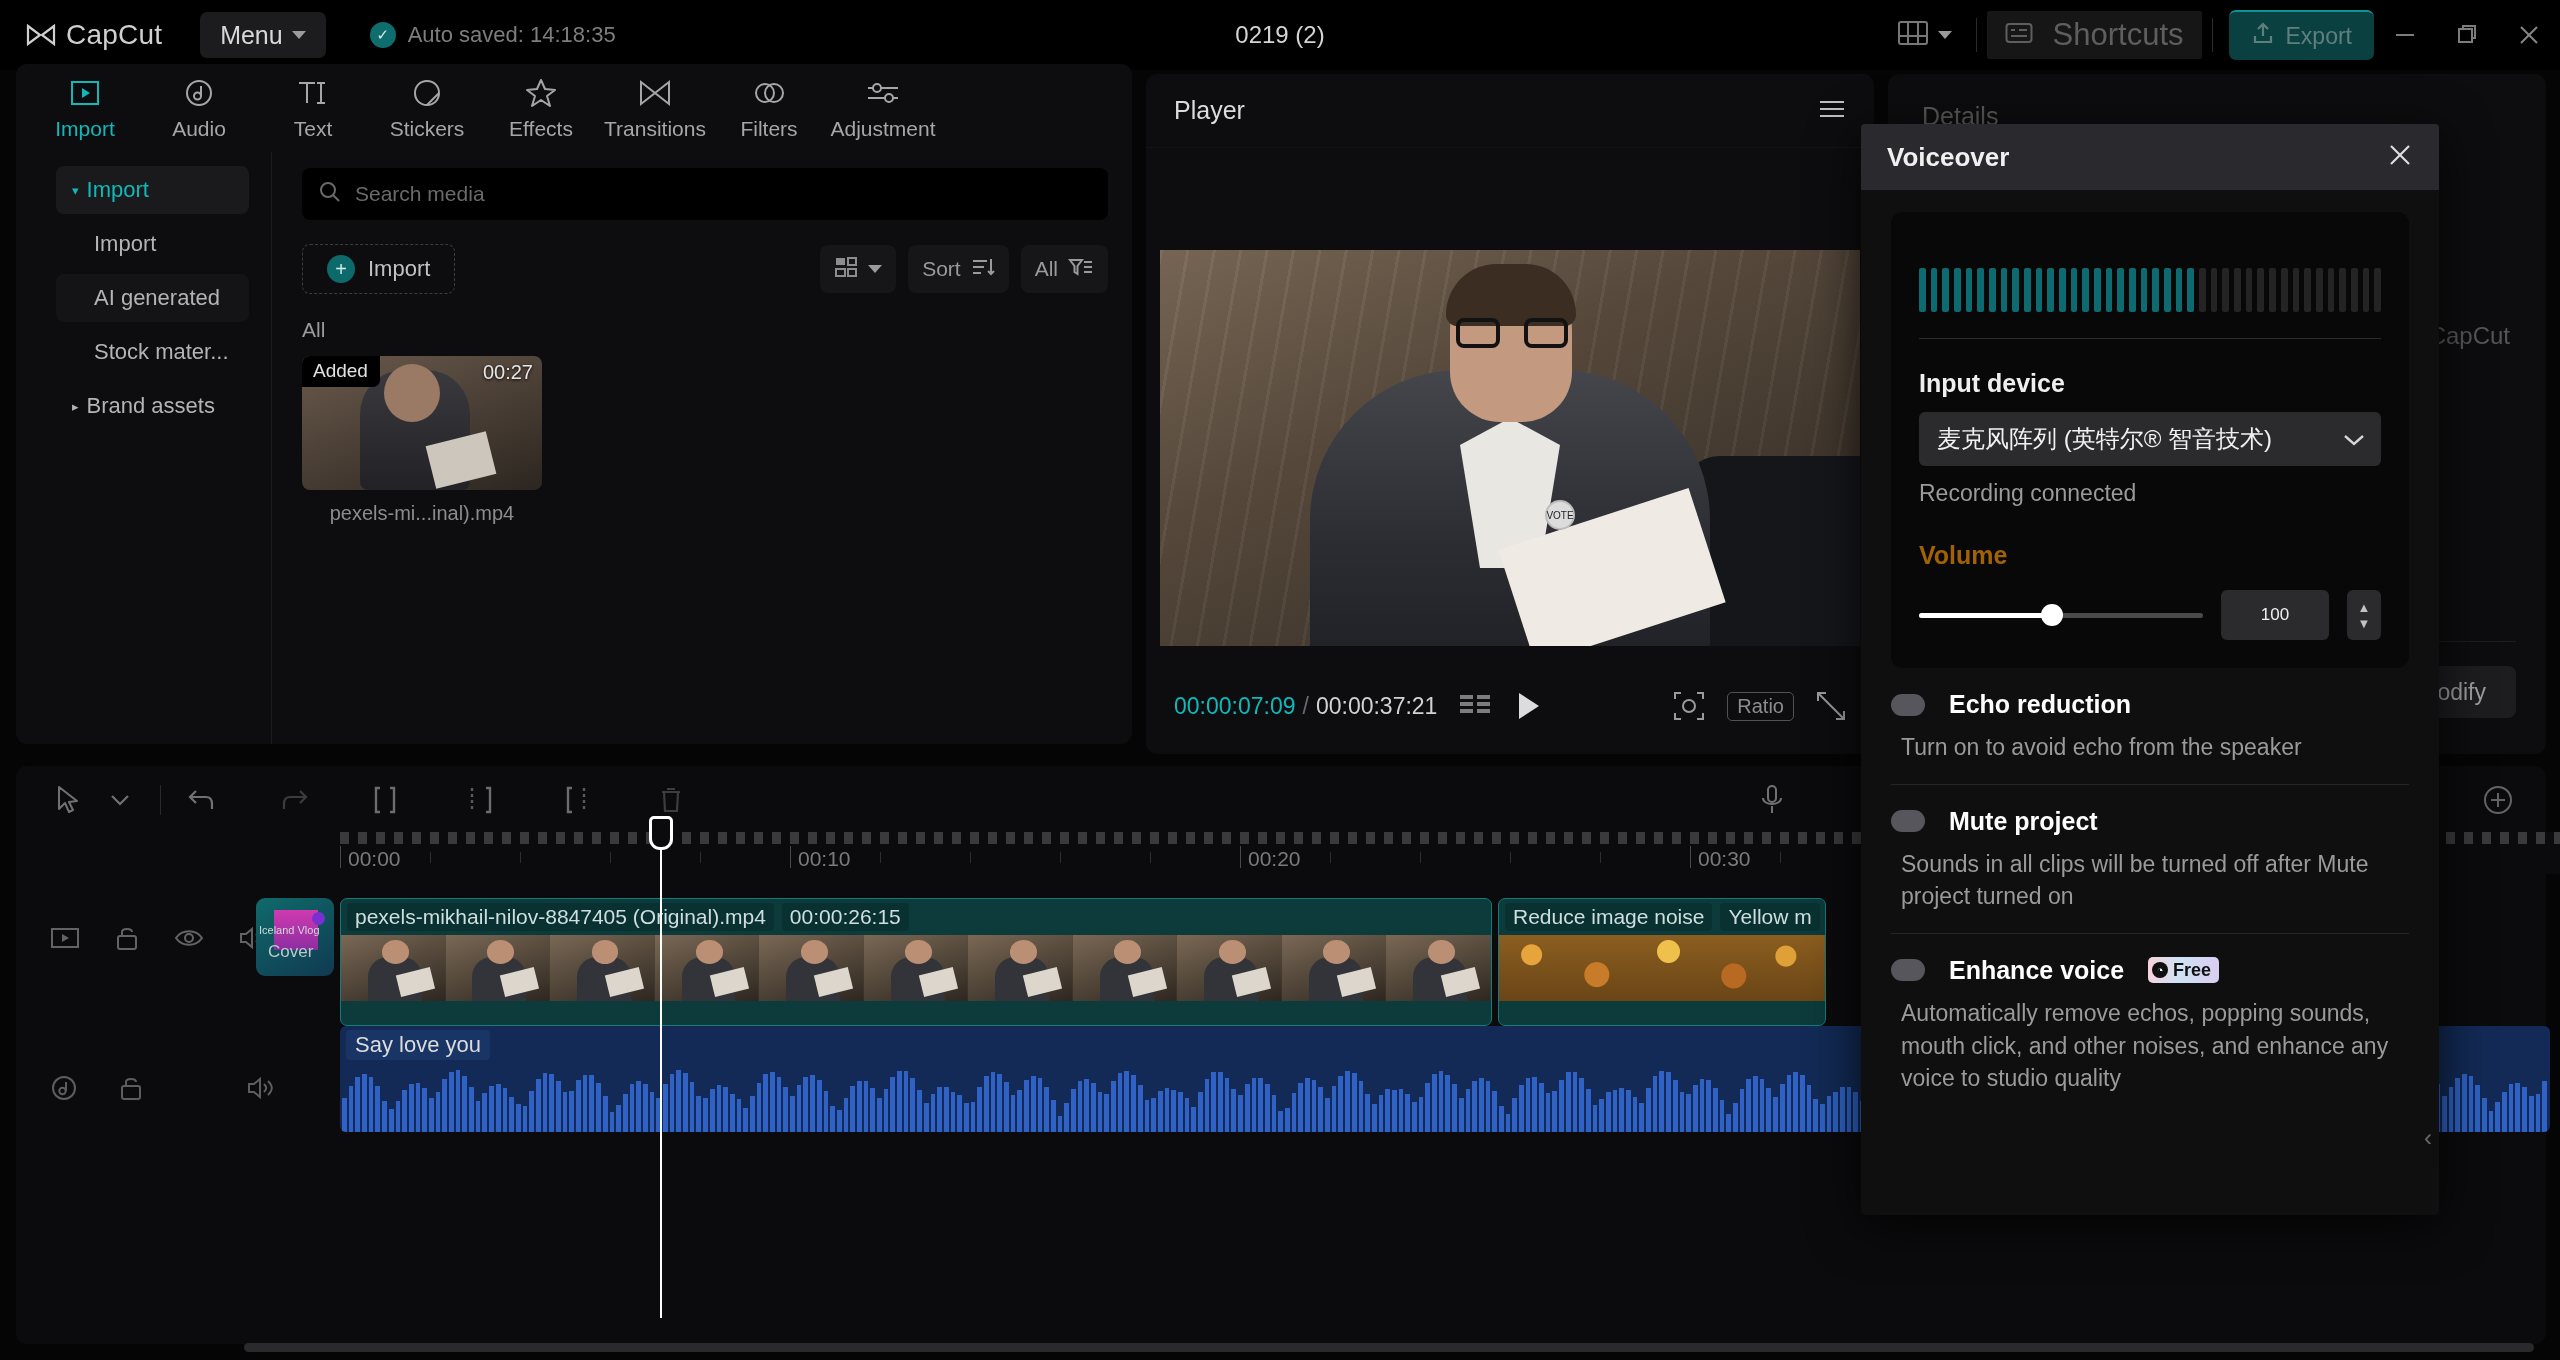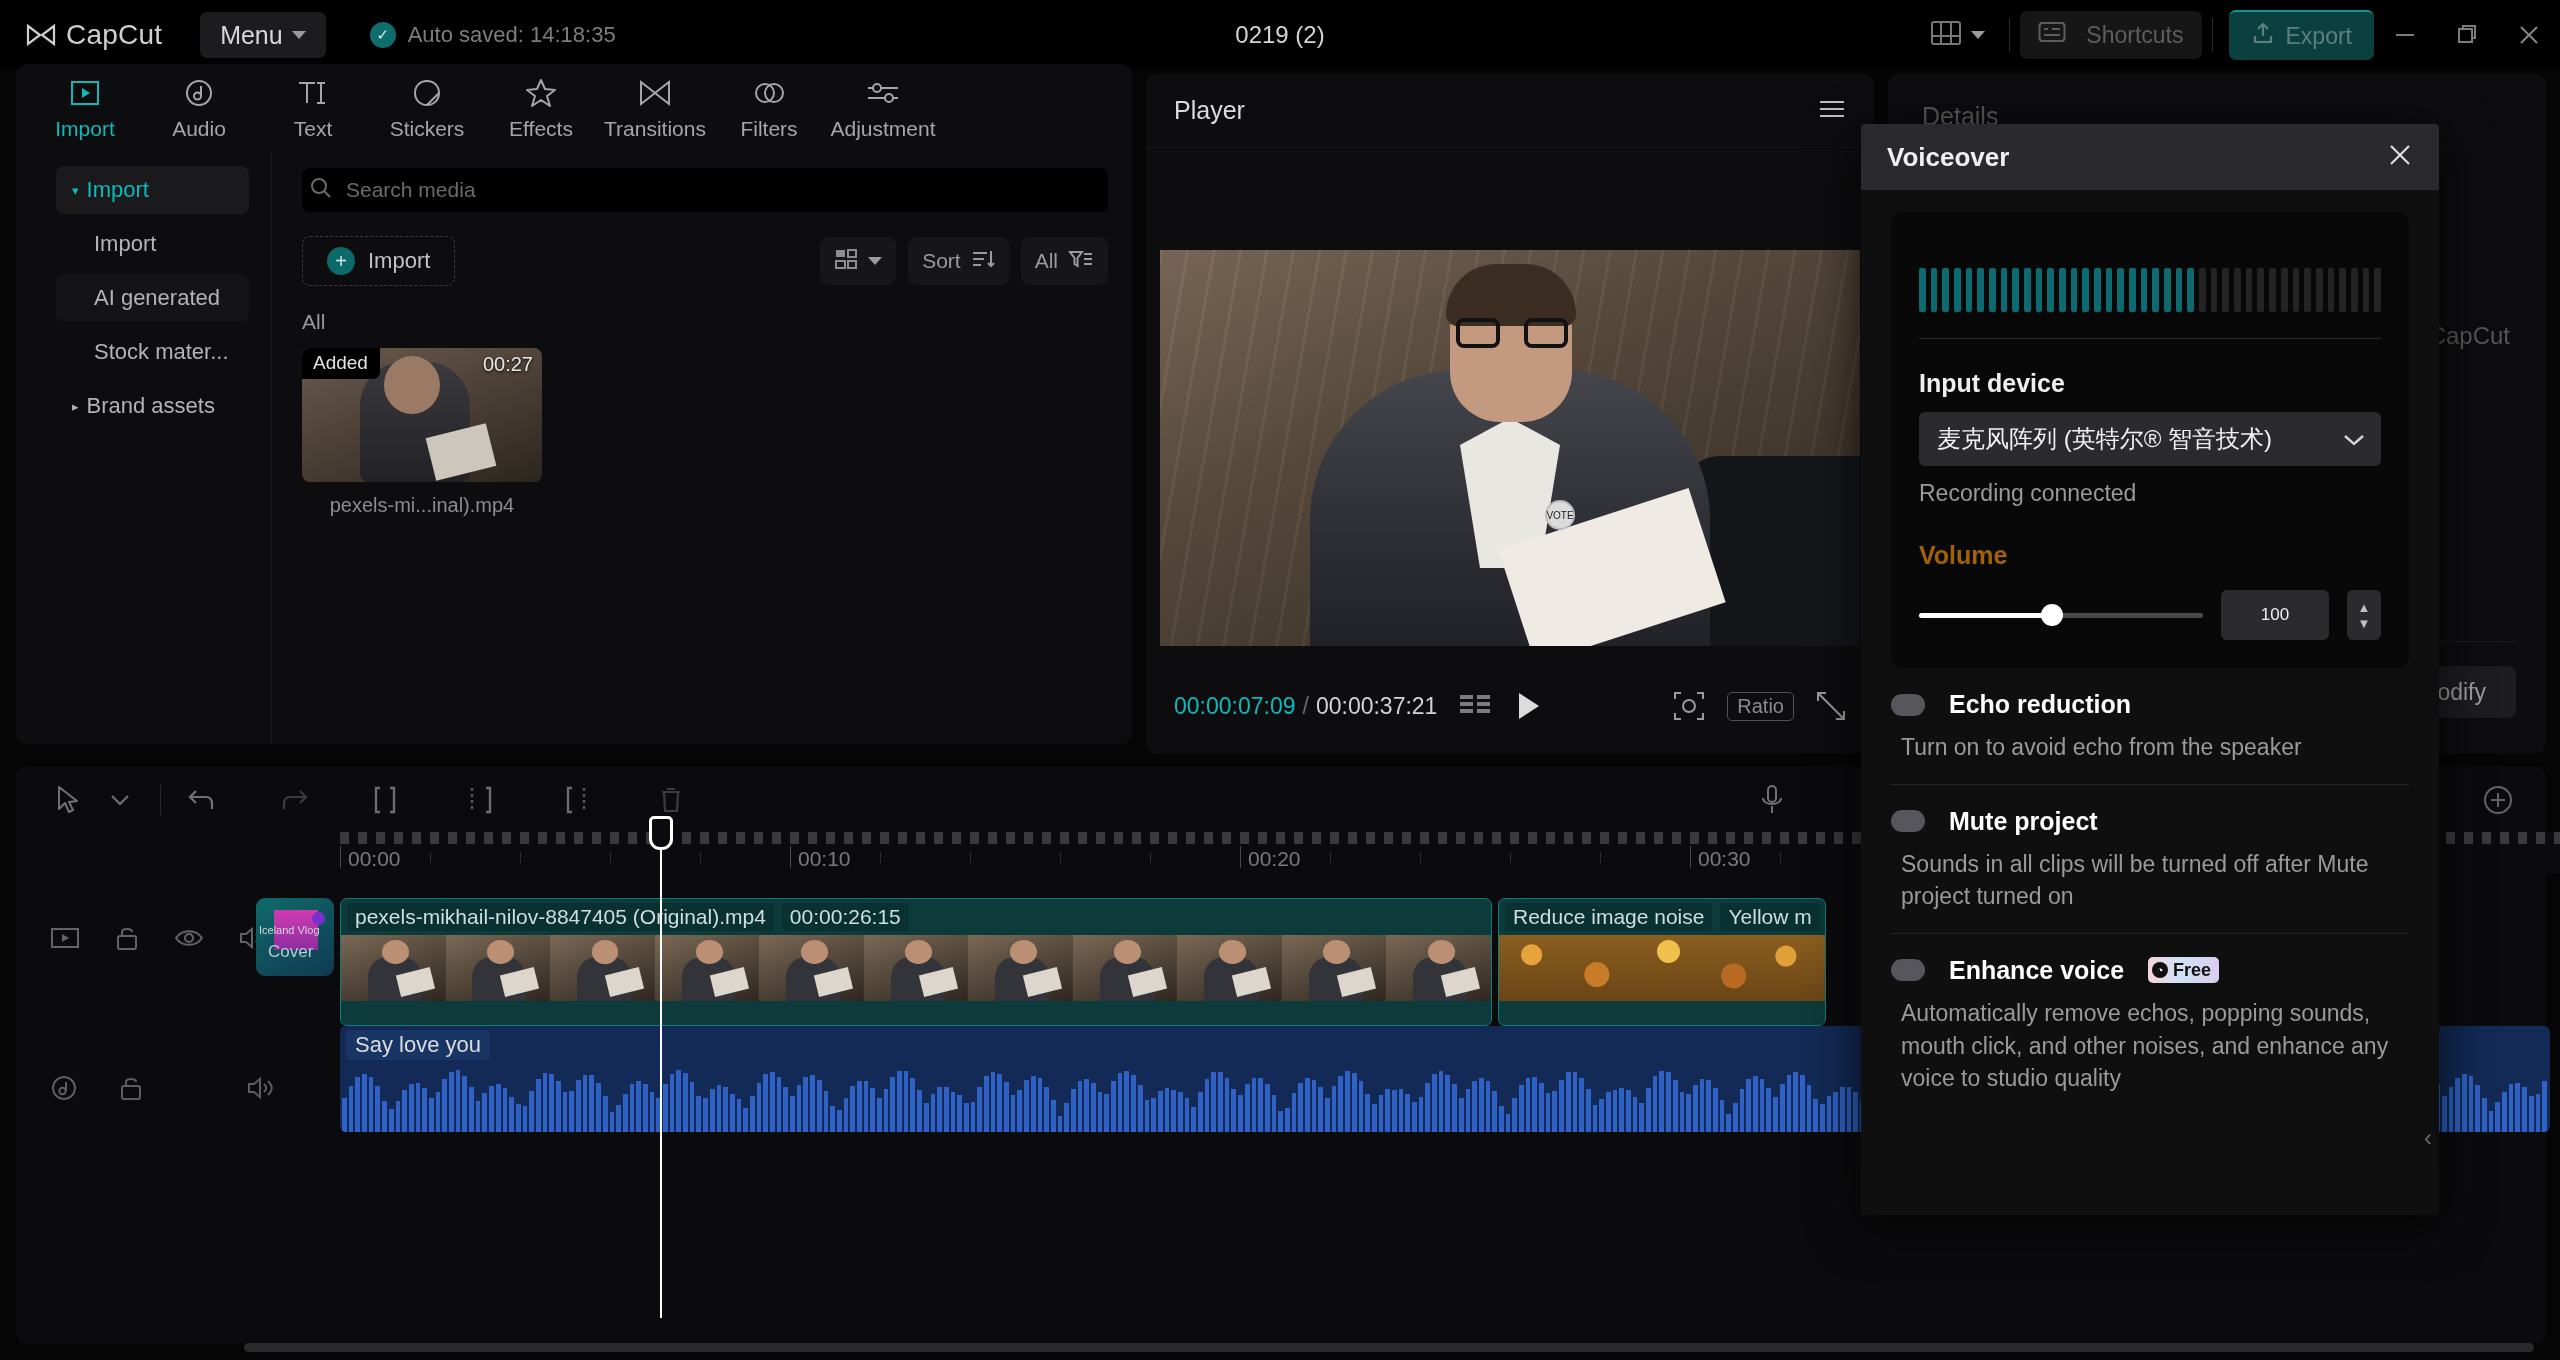--- a/index.html
+++ b/index.html
@@ -36,21 +36,21 @@
   .proj-title {
     position: absolute; left: 0; top: 0; width: 2560px; height: 70px;
     display: flex; align-items: center; justify-content: center;
     font-size: 24px; color: #d4d4d4; pointer-events: none;
   }
   .tb-right { position: absolute; right: 0; top: 0; height: 70px; display: flex; align-items: center; gap: 0; }
   .layout-btn { display: flex; align-items: center; gap: 10px; padding: 0 14px; height: 46px; cursor: pointer; }
   .vsep { width: 1px; height: 34px; background: #2b2b2b; margin: 0 10px; }
   .shortcuts-btn {
     display: flex; align-items: center; gap: 20px; height: 48px; padding: 0 18px;
-    background: #161616; border-radius: 7px; color: #5e5e5e; font-size: 23px; cursor: pointer;
+    background: #161616; border-radius: 2px; color: #5e5e5e; font-size: 31px; cursor: pointer;
   }
   .export-btn {
     display: flex; align-items: center; gap: 11px; height: 50px; padding: 0 22px;
     background: #0b4040; border-top: 2px solid #0d9595; border-radius: 7px;
     color: #5f7f7f; font-size: 23px; cursor: pointer; margin-left: 6px;
   }
   .wbtn { width: 62px; height: 70px; display: flex; align-items: center; justify-content: center; cursor: pointer; }
   .wbtn svg { opacity: .62; }
 
   
@@ -73,22 +73,22 @@
     display: flex; align-items: center; padding-left: 16px;
     font-size: 22px; color: #b4b4b4; cursor: pointer;
   }
   .subitem.sel { background: #1a1a1c; color: #0fb9b9; }
   .subitem .caret { margin-right: 8px; font-size: 13px; display: inline-block; }
   .subitem.plain { background: transparent; }
   .subitem.boxed { background: #141416; }
   .divider-v { width: 1px; background: #1a1a1c; }
   .medialib { flex: 1; padding: 16px 24px 0 30px; }
   .searchbar {
-    height: 44px; background: #000; border-radius: 8px; display: flex;
-    align-items: center; gap: 14px; padding: 0 8px; margin-bottom: 22px;
+    height: 52px; background: #000; border-radius: 8px; display: flex;
+    align-items: center; gap: 14px; padding: 0 17px; margin-bottom: 22px;
   }
   .searchbar input {
     background: transparent; border: none; outline: none; color: #b9b9b9;
     font-size: 21px; font-family: "Liberation Sans", sans-serif; width: 100%;
   }
   .searchbar input::placeholder { color: #6a6a6a; }
   .mediatoolbar { display: flex; align-items: center; gap: 12px; height: 54px; }
   .import-btn {
     height: 50px; padding: 0 24px; border: 1px dashed #3c3c3e; border-radius: 8px;
     display: flex; align-items: center; gap: 13px; cursor: pointer;

